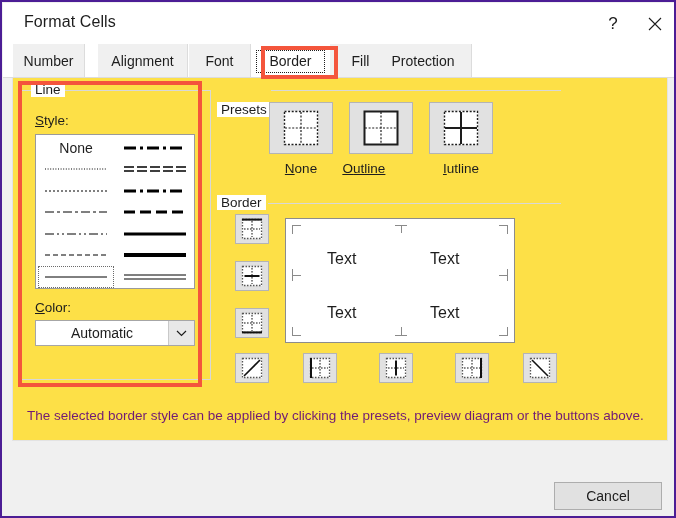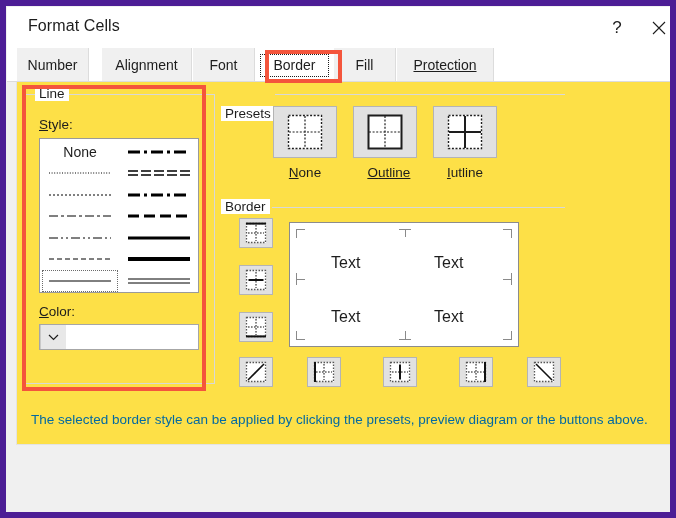--- a/index.html
+++ b/index.html
@@ -6,21 +6,21 @@
     margin: 0; padding: 0;
     width: 676px; height: 518px;
     background: #ffffff;
     font-family: "Liberation Sans", sans-serif;
     -webkit-font-smoothing: antialiased;
   }
   .dialog {
     position: absolute; left: 0; top: 0;
     width: 676px; height: 518px;
     box-sizing: border-box;
-    border: 6px solid #4c1d95;
+    border: 2px solid #4c1d95;
     background: #f0f0f0;
     overflow: hidden;
   }
   
   .titlebar {
     position: absolute; left: 1px; top: 1px;
     width: 674px; height: 41px;
     background: #ffffff;
   }
   .title-text {
@@ -146,21 +146,21 @@
     border: 1px solid #8c8c8c; background: #ffffff;
   }
   .pv-text {
     position: absolute; font-size: 16px; color: #1d1d1d;
   }
   .tick { position: absolute; background: #8a8a8a; }
 
   
   .hint {
     position: absolute; left: 25px; top: 406px;
-    font-size: 13.5px; color: #0369a1; white-space: nowrap;
+    font-size: 13.5px; color: #701a75; white-space: nowrap;
   }
 
   
   .btn {
     position: absolute; box-sizing: border-box;
     background: #e1e1e1; border: 1px solid #adadad;
     display: flex; align-items: center; justify-content: center;
     font-size: 14px; color: #1d1d1d;
   }
   .btn.primary { border: 2px solid #0078d7; }
@@ -201,21 +201,21 @@
       <div class="tab" style="left: 187px; width: 62px;">
         <span>Font</span>
       </div>
       <div class="tab sel" style="left: 250px; width: 77px;">
         <span>Border</span>
       </div>
       <div class="tab-focus" style="left: 254px; top: 48px; width: 69px; height: 23px;"></div>
       <div class="tab" style="left: 328px; width: 62px;">
         <span>Fill</span>
       </div>
-      <div class="tab" style="left: 391px; width: 97px; text-decoration: underline;">
+      <div class="tab" style="left: 373px; width: 97px;">
         <span>Protection</span>
       </div>
     </div>
 
   <div class="content">
 
     <div class="grp-box" style="left:8px; top:12px; width:190px; height:290px;"></div>
     <div class="grp-label" style="left:18px; top:4px;">Line</div>
 
     <div class="color-label" style="left:22px; top:35px;"><u>S</u>tyle:</div>
@@ -290,20 +290,21 @@
             <svg width="62" height="12" viewBox="0 0 62 12">
               <line x1="0" x2="62" y1="4" y2="4" stroke="#000" stroke-width="1"></line>
               <line x1="0" x2="62" y1="8" y2="8" stroke="#000" stroke-width="1"></line>
             </svg>
           </div>
         </div>
     </div>
 
     <div class="color-label" style="left:22px; top:222px;"><u>C</u>olor:</div>
     <div class="color-box" style="left:22px; top:242px; width:160px; height:26px;">
+      <div class="color-val">Automatic</div>
       <div class="color-arrow">
         <svg width="11" height="8" viewBox="0 0 11 8" aria-hidden="true">
           <path d="M1 2 L5.5 6.4 L10 2" stroke="#1d1d1d" stroke-width="1.2" fill="none"></path>
         </svg>
       </div>
     </div>
 
     <div class="grp-label" style="left:204px; top:4px;margin-top:20px;">Presets</div>
     <div class="grp-line" style="left:258px; top:12px; width:290px;"></div>
     <div id="presets-host">
@@ -317,21 +318,21 @@
         </div>
         <div class="preset-cap" style="left: 243px; top: 83px;"><u>N</u><span>one</span></div>
         <div class="preset" style="left: 336px; top: 24px;">
           <svg width="38" height="38" viewBox="0 0 38 38">
             <rect x="2" y="2" width="34" height="34" fill="#ffffff"></rect>
             <rect x="2.5" y="2.5" width="33" height="33" fill="none" stroke="#1d1d1d" stroke-width="2"></rect>
             <line x1="19" y1="3" x2="19" y2="35" stroke="#1d1d1d" stroke-width="1.2" stroke-dasharray="2 1.6"></line>
             <line x1="3" y1="19" x2="35" y2="19" stroke="#1d1d1d" stroke-width="1.2" stroke-dasharray="2 1.6"></line>
           </svg>
         </div>
-        <div class="preset-cap" style="left: 327px; top: 83px; text-decoration: underline;"><u>O</u><span>utline</span></div>
+        <div class="preset-cap" style="left: 306px; top: 83px; text-decoration: underline;"><u>O</u><span>utline</span></div>
         <div class="preset" style="left: 416px; top: 24px;">
           <svg width="38" height="38" viewBox="0 0 38 38">
             <rect x="2" y="2" width="34" height="34" fill="#ffffff"></rect>
             <rect x="2.5" y="2.5" width="33" height="33" fill="none" stroke="#1d1d1d" stroke-width="1.4" stroke-dasharray="2 1.6"></rect>
             <line x1="19" y1="3" x2="19" y2="35" stroke="#1d1d1d" stroke-width="2"></line>
             <line x1="3" y1="19" x2="35" y2="19" stroke="#1d1d1d" stroke-width="2"></line>
           </svg>
         </div>
         <div class="preset-cap" style="left: 403px; top: 83px;"><u>I</u><span>utline</span></div>
       </div>
@@ -433,16 +434,19 @@
             <rect x="2" y="1" width="20" height="20" fill="#ffffff"></rect>
             <rect x="2.5" y="1.5" width="19" height="19" fill="none" stroke="#555" stroke-width="1.3" stroke-dasharray="1.6 1.4"></rect>
             <line x1="4" y1="3" x2="20" y2="19" stroke="#111" stroke-width="1.6"></line>
           </svg>
         </div>
       </div>
   </div>
 
   <div class="hint">The selected border style can be applied by clicking the presets, preview diagram or the buttons above.</div>
 
+  <div class="btn" style="left:552px; top:480px; width:108px; height:28px;">
+    <span>Cancel</span>
+  </div>
 
   <div class="anno" style="left:259px; top:44px; width:77px; height:33px;"></div>
   <div class="anno" style="left:16px; top:79px; width:184px; height:306px;"></div>
 </div>
 
 </body></html>

